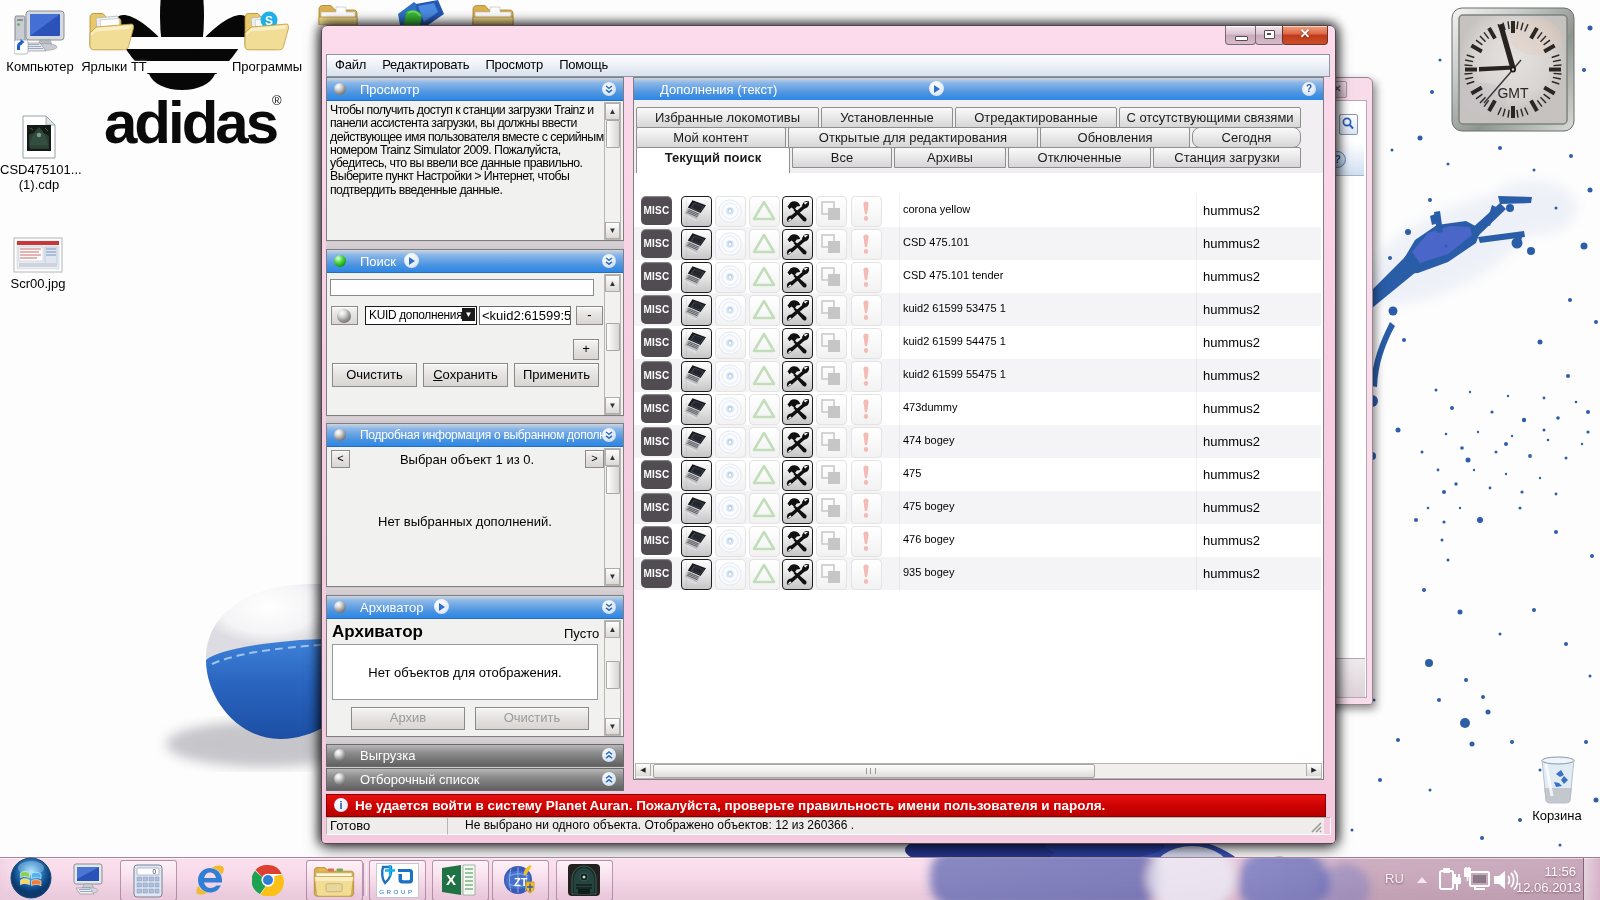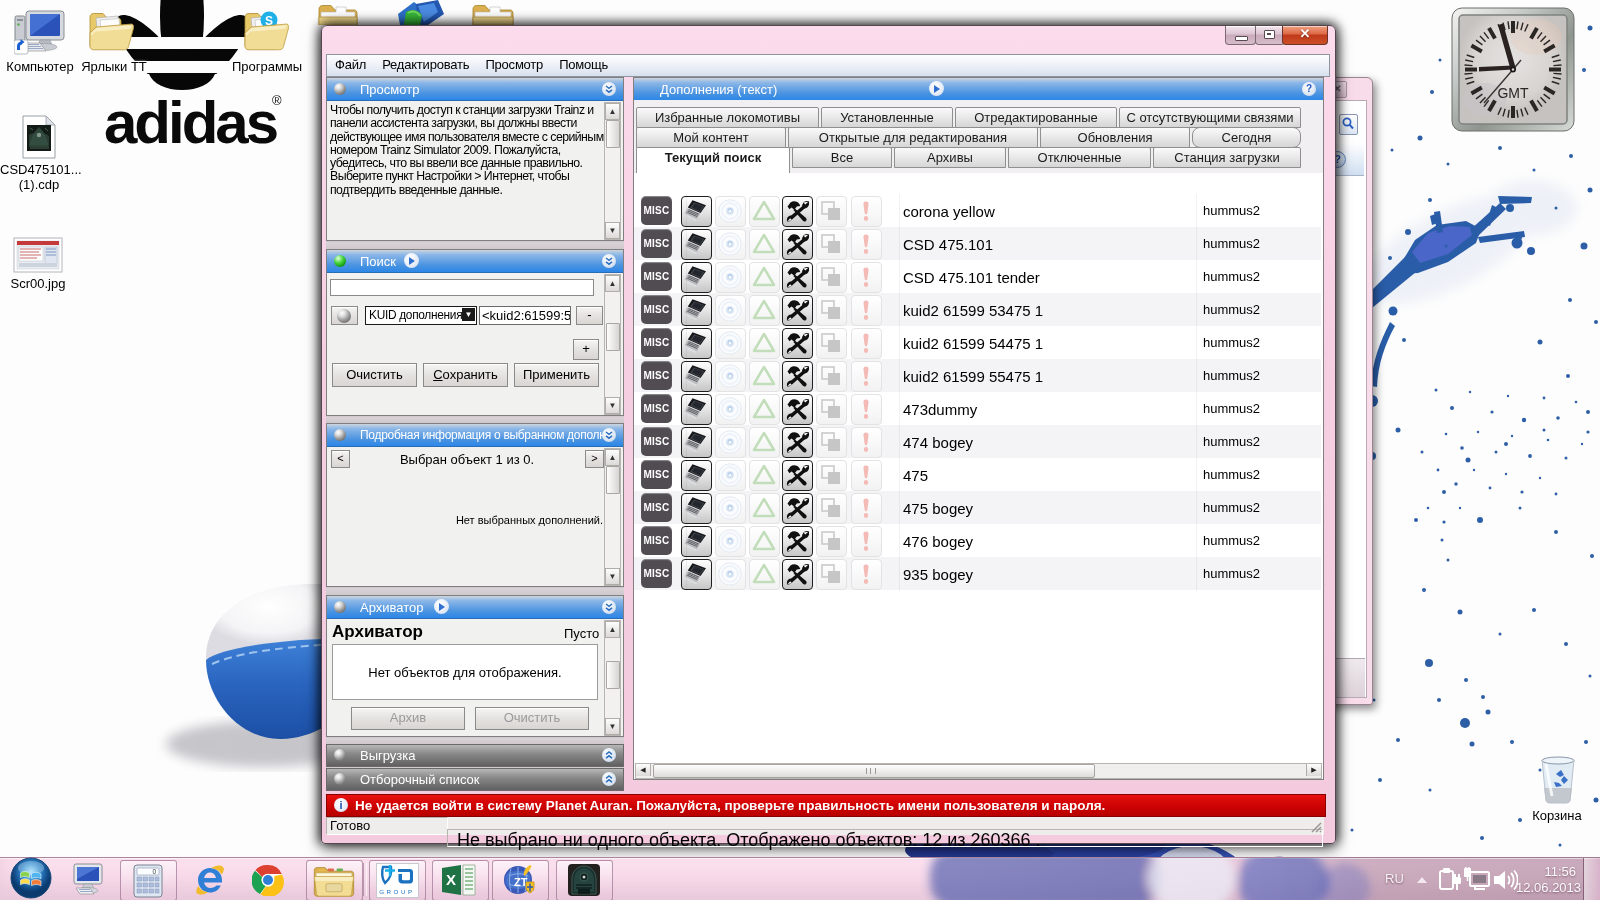--- a/index.html
+++ b/index.html
@@ -44,21 +44,21 @@
   .vsb .th{position:absolute;left:1px;width:12px;height:26px;background:linear-gradient(90deg,#fdfdfd,#d8d6d4);
         border:1px solid #aaa6a2;border-radius:1px;}
   .btn{position:absolute;background:linear-gradient(180deg,#f6f5f4,#e6e4e2 45%,#d8d5d2);
        border:1px solid #8a8a8a;box-shadow:inset 0 1px 0 #fff;
        font-size:13px;color:#000;text-align:center;}
   
   .tab{position:absolute;height:19px;background:linear-gradient(180deg,#fafafa,#e8e8e8 50%,#d6d6d6);
        border:1px solid #8f8f8f;border-radius:2px 2px 0 0;
        font-size:13px;color:#1a1a1a;text-align:center;line-height:19px;}
   .trow{position:absolute;left:0;width:100%;height:33px;}
-  .trow .nm{position:absolute;left:269px;top:9px;font-size:15px;color:#000;}
+  .trow .nm{position:absolute;left:269px;top:9px;font-size:11px;color:#000;}
   .trow .au{position:absolute;left:569px;top:9px;font-size:13px;color:#000;}
   .misc{position:absolute;left:7px;top:2px;width:31px;height:29px;background:#514c52;border-radius:5px;
         color:#fff;font-size:10px;font-weight:bold;text-align:center;line-height:29px;letter-spacing:.2px;
         box-shadow:inset 0 1px 1px rgba(255,255,255,.35);}
   .ic{position:absolute;top:2px;width:29px;height:29px;border-radius:4px;}
   .icd{border:1.5px solid #1e1e1e;background:linear-gradient(180deg,#fefefe,#e2e2e2 55%,#c6c6c6);}
   .icf{border:1px solid #e3e3e3;background:linear-gradient(180deg,#ffffff,#f2f2f2);}
   
   #taskbar{position:absolute;left:0;top:857px;width:1600px;height:43px;
      background:linear-gradient(90deg,rgba(250,222,237,.95) 0%,rgba(250,222,237,.95) 60%,rgba(230,196,216,.95) 78%,rgba(203,172,190,.97) 86%,rgba(199,168,186,.97) 100%),
@@ -510,21 +510,21 @@
     <div class="bluehead">
         <div class="sphere sgrey"></div>
         <div class="headtxt" style="font-size:12px;letter-spacing:-0.3px;white-space:nowrap;width:250px;overflow:hidden;">Подробная информация о выбранном дополнени</div>
         <div class="chev"><svg width="10" height="11" viewBox="0 0 10 11" style="margin-top:1.5px">
             <path d="M2,2 L5,4.4 L8,2 M2,5.8 L5,8.2 L8,5.8" stroke="#2d6fc0" stroke-width="1.5" fill="none"></path>
           </svg></div>
       </div>
     <div class="btn" style="left:4px;top:26px;width:17px;height:16px;line-height:15px;font-size:11px;">&lt;</div>
     <div class="abs" style="left:30px;top:28px;width:220px;text-align:center;font-size:13px;">Выбран объект 1 из 0.</div>
     <div class="btn" style="left:258px;top:26px;width:17px;height:16px;line-height:15px;font-size:11px;">&gt;</div>
-    <div class="abs" style="left:0;top:90px;width:276px;text-align:right;font-size:11px;">Нет выбранных дополнений.</div>
+    <div class="abs" style="left:0;top:90px;width:276px;text-align:center;font-size:13px;">Нет выбранных дополнений.</div>
     <div class="vsb" style="top:24px;height:136px;">
       <div class="up">▲</div>
         <div class="th" style="top:17px;"></div>
         <div class="dn">▼</div>
     </div>
   </div>
 
   <div class="sect" style="top:569px;width:296px;height:140px;">
     <div class="bluehead">
         <div class="sphere sgrey"></div>
@@ -1266,21 +1266,21 @@
     </div>
   </div>
 
   <div class="abs" style="left:4px;top:768px;width:998px;height:21px;background:linear-gradient(180deg,#e81010,#cc0202 55%,#b80000);border:1px solid #8a0000;">
     <div class="abs" style="left:7px;top:3px;width:14px;height:14px;border-radius:50%;background:radial-gradient(circle at 40% 35%,#ffffff,#e8eefa 60%,#bcd0ea);color:#1a50b0;font-size:11px;font-weight:bold;text-align:center;line-height:14px;">i</div>
     <div class="abs" style="left:28px;top:3px;font-size:13.5px;font-weight:bold;color:#fff;">Не удается войти в систему Planet Auran. Пожалуйста, проверьте правильность имени пользователя и пароля.</div>
   </div>
 
   <div class="abs" style="left:4px;top:791px;width:998px;height:18px;background:#eeedeb;">
     <div class="abs" style="left:0;top:0;width:117px;height:16px;border:1px solid #b8b4b0;border-right-color:#fff;border-bottom-color:#fff;font-size:13px;padding-left:3px;">Готово</div>
-    <div class="abs" style="left:121px;top:12px;width:865px;height:16px;border:1px solid #b8b4b0;border-right-color:#fff;border-bottom-color:#fff;font-size:18px;padding-left:9px;">Не выбрано ни одного объекта. Отображено объектов: 12 из 260366 .</div>
+    <div class="abs" style="left:121px;top:0;width:865px;height:16px;border:1px solid #b8b4b0;border-right-color:#fff;border-bottom-color:#fff;font-size:12px;padding-left:17px;">Не выбрано ни одного объекта. Отображено объектов: 12 из 260366 .</div>
     <svg class="abs" style="right:1px;bottom:1px" width="13" height="13">
         <path d="M11,2 L2,11 M11,6 L6,11 M11,10 L10,11" stroke="#9a9691" stroke-width="1.5"></path>
       </svg>
   </div>
 </div>
 
 <div id="taskbar">
   <svg class="abs" style="left:0;top:0" width="1600" height="43" viewBox="0 0 1600 43">
     <defs>
         <filter id="tbblur">

